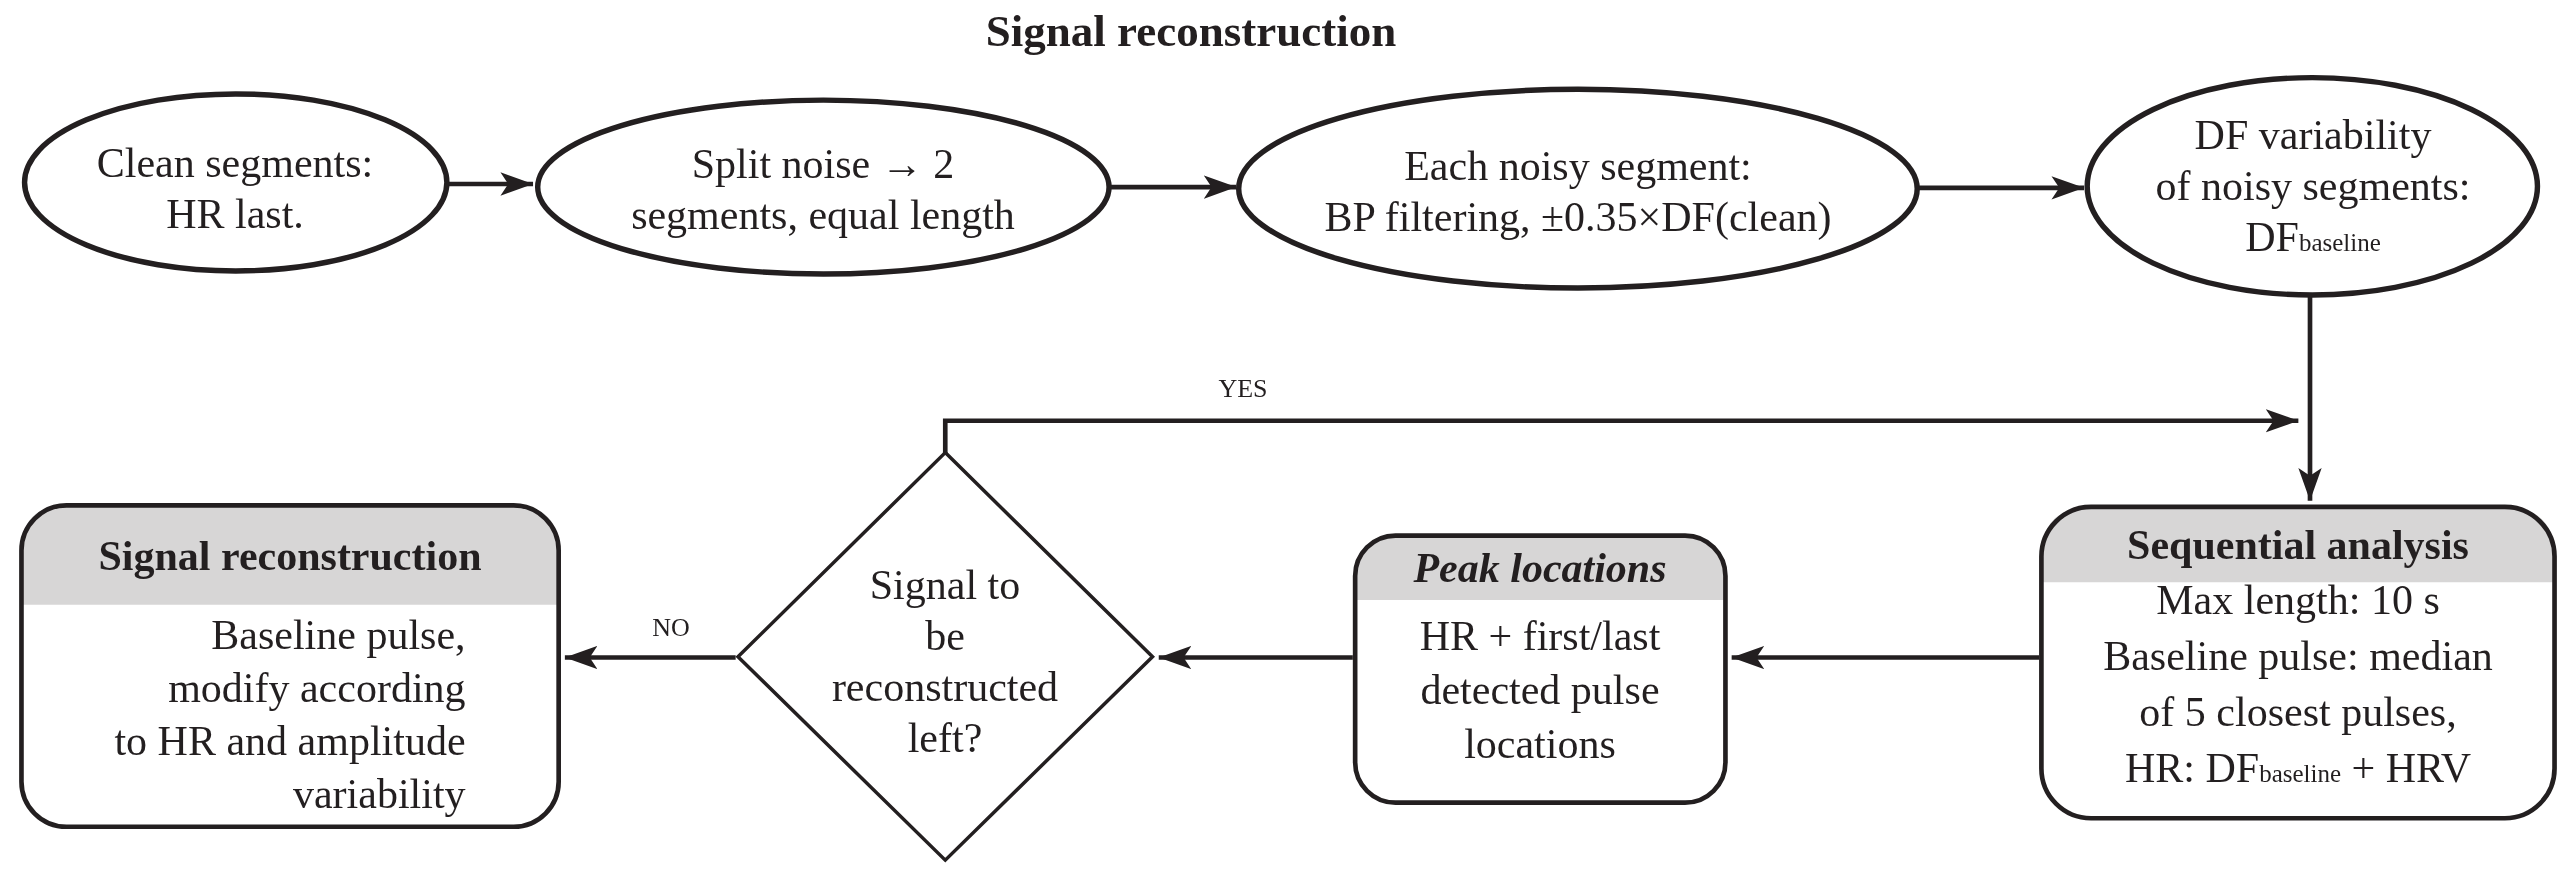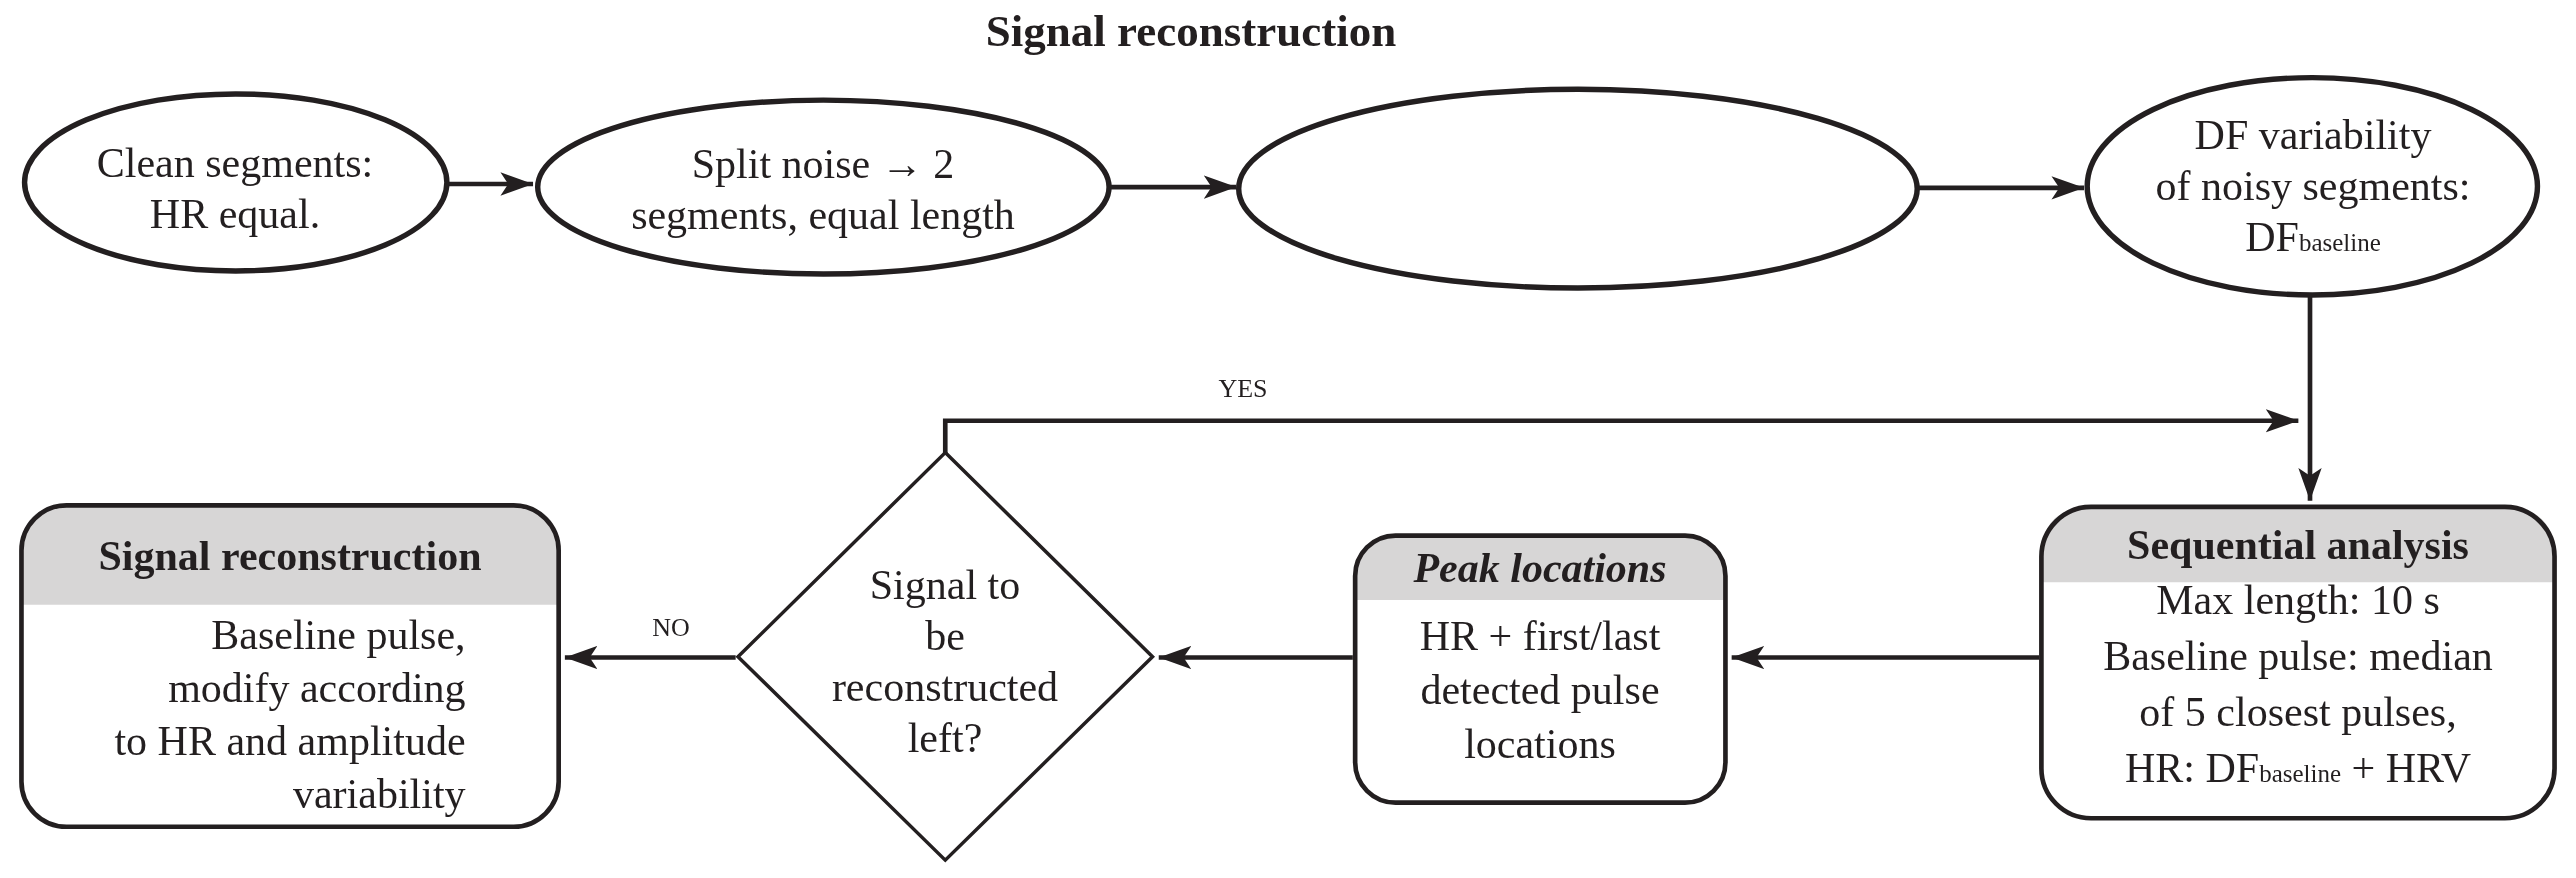--- a/index.html
+++ b/index.html
@@ -86,28 +86,32 @@
 
     <line x1="2626" y1="847" x2="2230" y2="847" stroke="#231f20" stroke-width="6" marker-end="url(#ah)"></line>
     <line x1="1742" y1="847" x2="1492" y2="847" stroke="#231f20" stroke-width="6" marker-end="url(#ah)"></line>
     <line x1="947" y1="847" x2="727" y2="847" stroke="#231f20" stroke-width="6" marker-end="url(#ah)"></line>
   </svg>
 
   <div class="txt title" style="left:1191px; top:31px;">Signal reconstruction</div>
 
   <div class="txt" style="left:235px; top:189px;">
     <div>Clean segments:</div>
-    <div>HR equal.</div>
+    <div>HR last.</div>
   </div>
 
   <div class="txt" style="left:823px; top:190px;">
     <div>Split noise → 2</div>
     <div>segments, equal length</div>
   </div>
 
+  <div class="txt" style="left:1578px; top:192px;">
+    <div>Each noisy segment:</div>
+    <div>BP filtering, ±0.35×DF(clean)</div>
+  </div>
 
   <div class="txt" style="left:2313px; top:189px;">
     <div>DF variability</div>
     <div>of noisy segments:</div>
     <div><span>DF</span><span class="sub">baseline</span></div>
   </div>
 
   <div class="txt diamond-txt" style="left:945px; top:662px;">
     <div>Signal to</div>
     <div>be</div>

